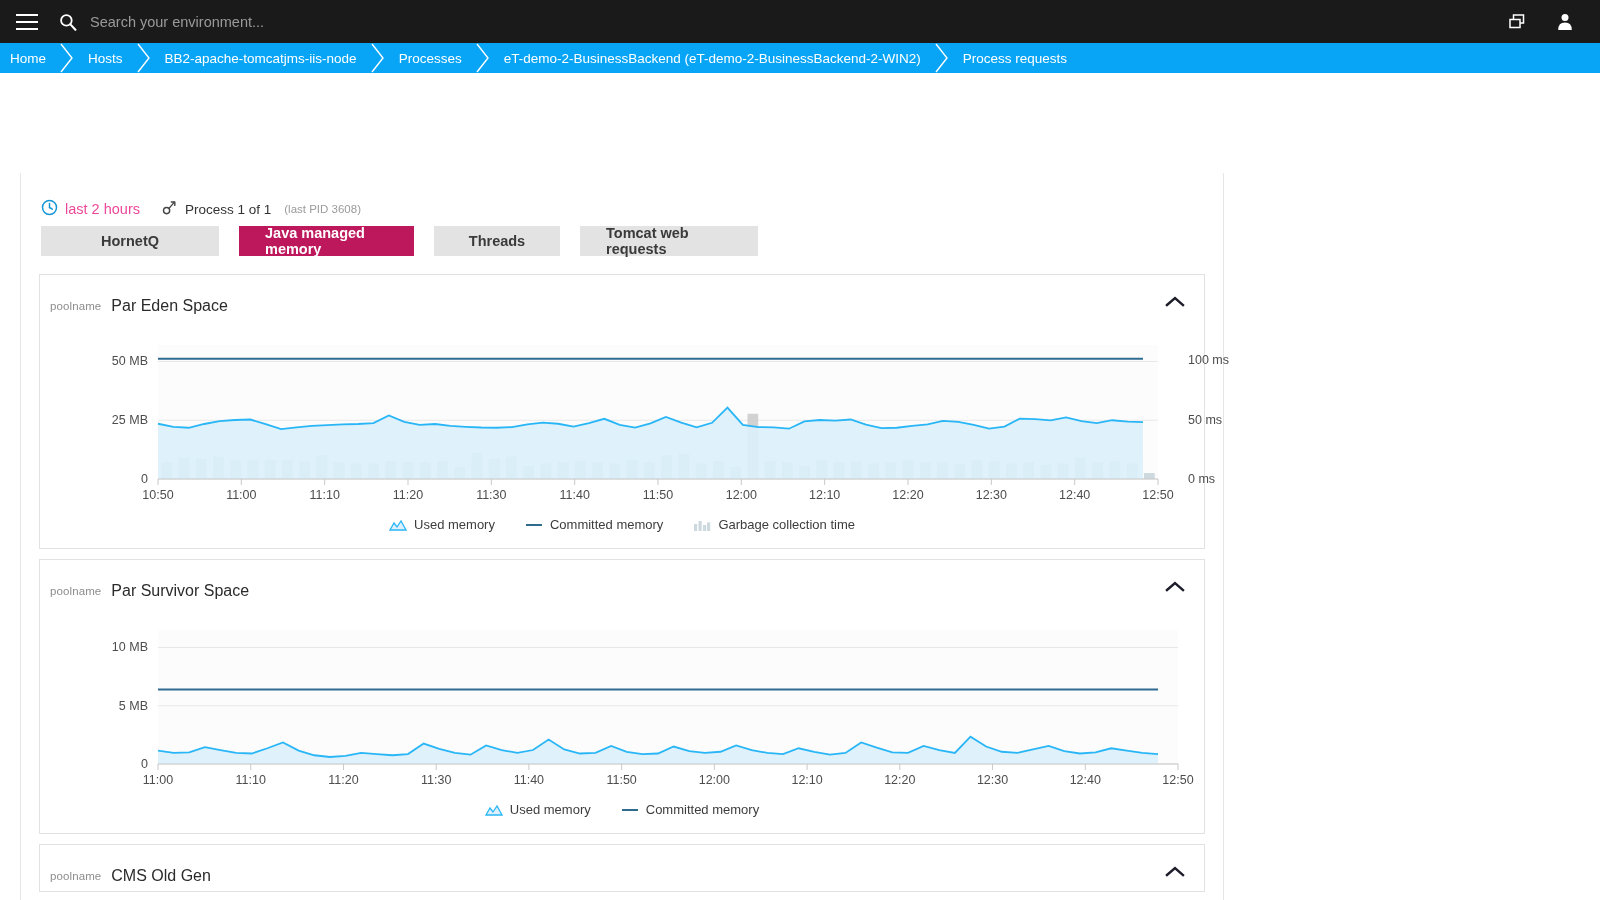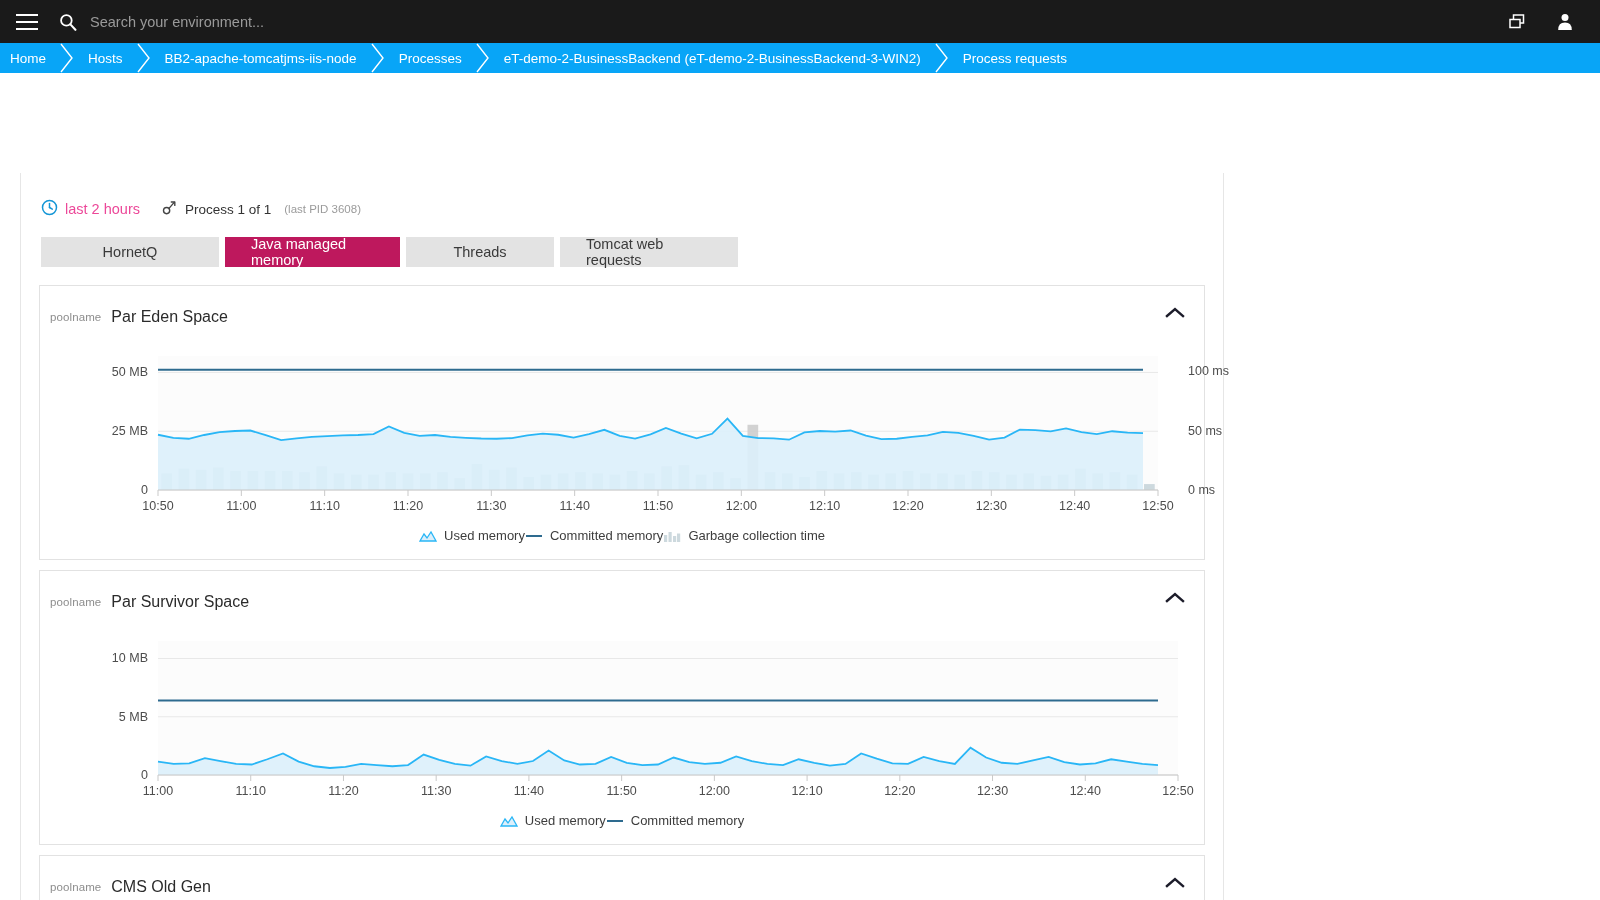--- a/index.html
+++ b/index.html
@@ -104,23 +104,24 @@
     font-size: 13.5px;
   }
   .meta-item { display:flex; align-items:center; gap:7px; }
   .meta-timerange { color:#ec4899; cursor:pointer; font-size:14.5px; }
   .meta-proc { color:#333; font-size:13.5px; }
   .meta-pid { color:#9b9b9b; font-size:11.5px; margin-left:6px; }
 
   
   .tabs {
     display: flex;
-    gap: 6px;
-    margin-top: 18px;
+    gap: 20px;
+    margin-top: 7px;
     padding-left: 2px;
+    font-weight: bold;
   }
   .tab {
     background: #e3e3e3;
     color: #3a3a3a;
     font-size: 14.5px;
     height: 30px;
     min-width: 90px;
     display: flex; align-items: center; justify-content: center;
     padding: 0 26px;
     cursor: pointer;
@@ -147,21 +148,21 @@
   .chevron {
     position:absolute; right: 18px; top: 16px;
     width: 22px; height: 22px; cursor:pointer;
     display:flex; align-items:center; justify-content:center;
   }
 
   .chart-area { position: relative; padding: 10px 0 0 0; }
   .chart-svg { display:block; }
   .legend {
     display:flex; align-items:center; justify-content:center;
-    padding: 6px 0 16px 0;
+    gap: 30px; padding: 6px 0 16px 0;
     font-size: 13px; color:#3d3d3d;
   }
   .legend-item { display:flex; align-items:center; gap:7px; cursor:pointer; }
   .legend-ico { width:18px; height:14px; display:flex; align-items:flex-end; }
 
   .axis-text { font-family:"Liberation Sans", sans-serif; font-size:12.5px; fill:#4d4d4d; }
   .axis-text-r { font-family:"Liberation Sans", sans-serif; font-size:12.5px; fill:#4d4d4d; }
 </style>
 </head>
 <body>
@@ -215,21 +216,21 @@
       <svg width="14" height="30" viewBox="0 0 14 30">
         <path d="M1 1 L12 15 L1 29" fill="none" stroke="#ffffff" stroke-width="1.4"></path>
       </svg>
     </div>
     <div class="crumb">Processes</div>
     <div class="crumb-sep">
       <svg width="14" height="30" viewBox="0 0 14 30">
         <path d="M1 1 L12 15 L1 29" fill="none" stroke="#ffffff" stroke-width="1.4"></path>
       </svg>
     </div>
-    <div class="crumb">eT-demo-2-BusinessBackend (eT-demo-2-BusinessBackend-3-WIN2)</div>
+    <div class="crumb">eT-demo-2-BusinessBackend (eT-demo-2-BusinessBackend-2-WIN2)</div>
     <div class="crumb-sep">
       <svg width="14" height="30" viewBox="0 0 14 30">
         <path d="M1 1 L12 15 L1 29" fill="none" stroke="#ffffff" stroke-width="1.4"></path>
       </svg>
     </div>
     <div class="crumb current">Process requests</div>
   </div>
 
 <div class="page">
   <div class="panel">
@@ -255,21 +256,21 @@
             </svg>
           </span>
           <span class="meta-proc">Process 1 of 1</span>
           <span class="meta-pid">(last PID 3608)</span>
         </div>
       </div>
 
       <div class="tabs" id="tabs">
           <div class="tab" style="width: 178px;">HornetQ</div>
           <div class="tab active" style="width: 175px;">Java managed memory</div>
-          <div class="tab" style="width: 148px;">Threads</div>
+          <div class="tab" style="width: 126px;">Threads</div>
           <div class="tab" style="width: 178px;">Tomcat web requests</div>
         </div>
 
       <div class="cards" id="cards">
           <div class="card">
             <div class="card-head">
               <span class="poolname-label">poolname</span>
               <span class="poolname-value">Par Eden Space</span>
               <span class="chevron">
                 <svg width="20" height="14" viewBox="0 0 20 14">

